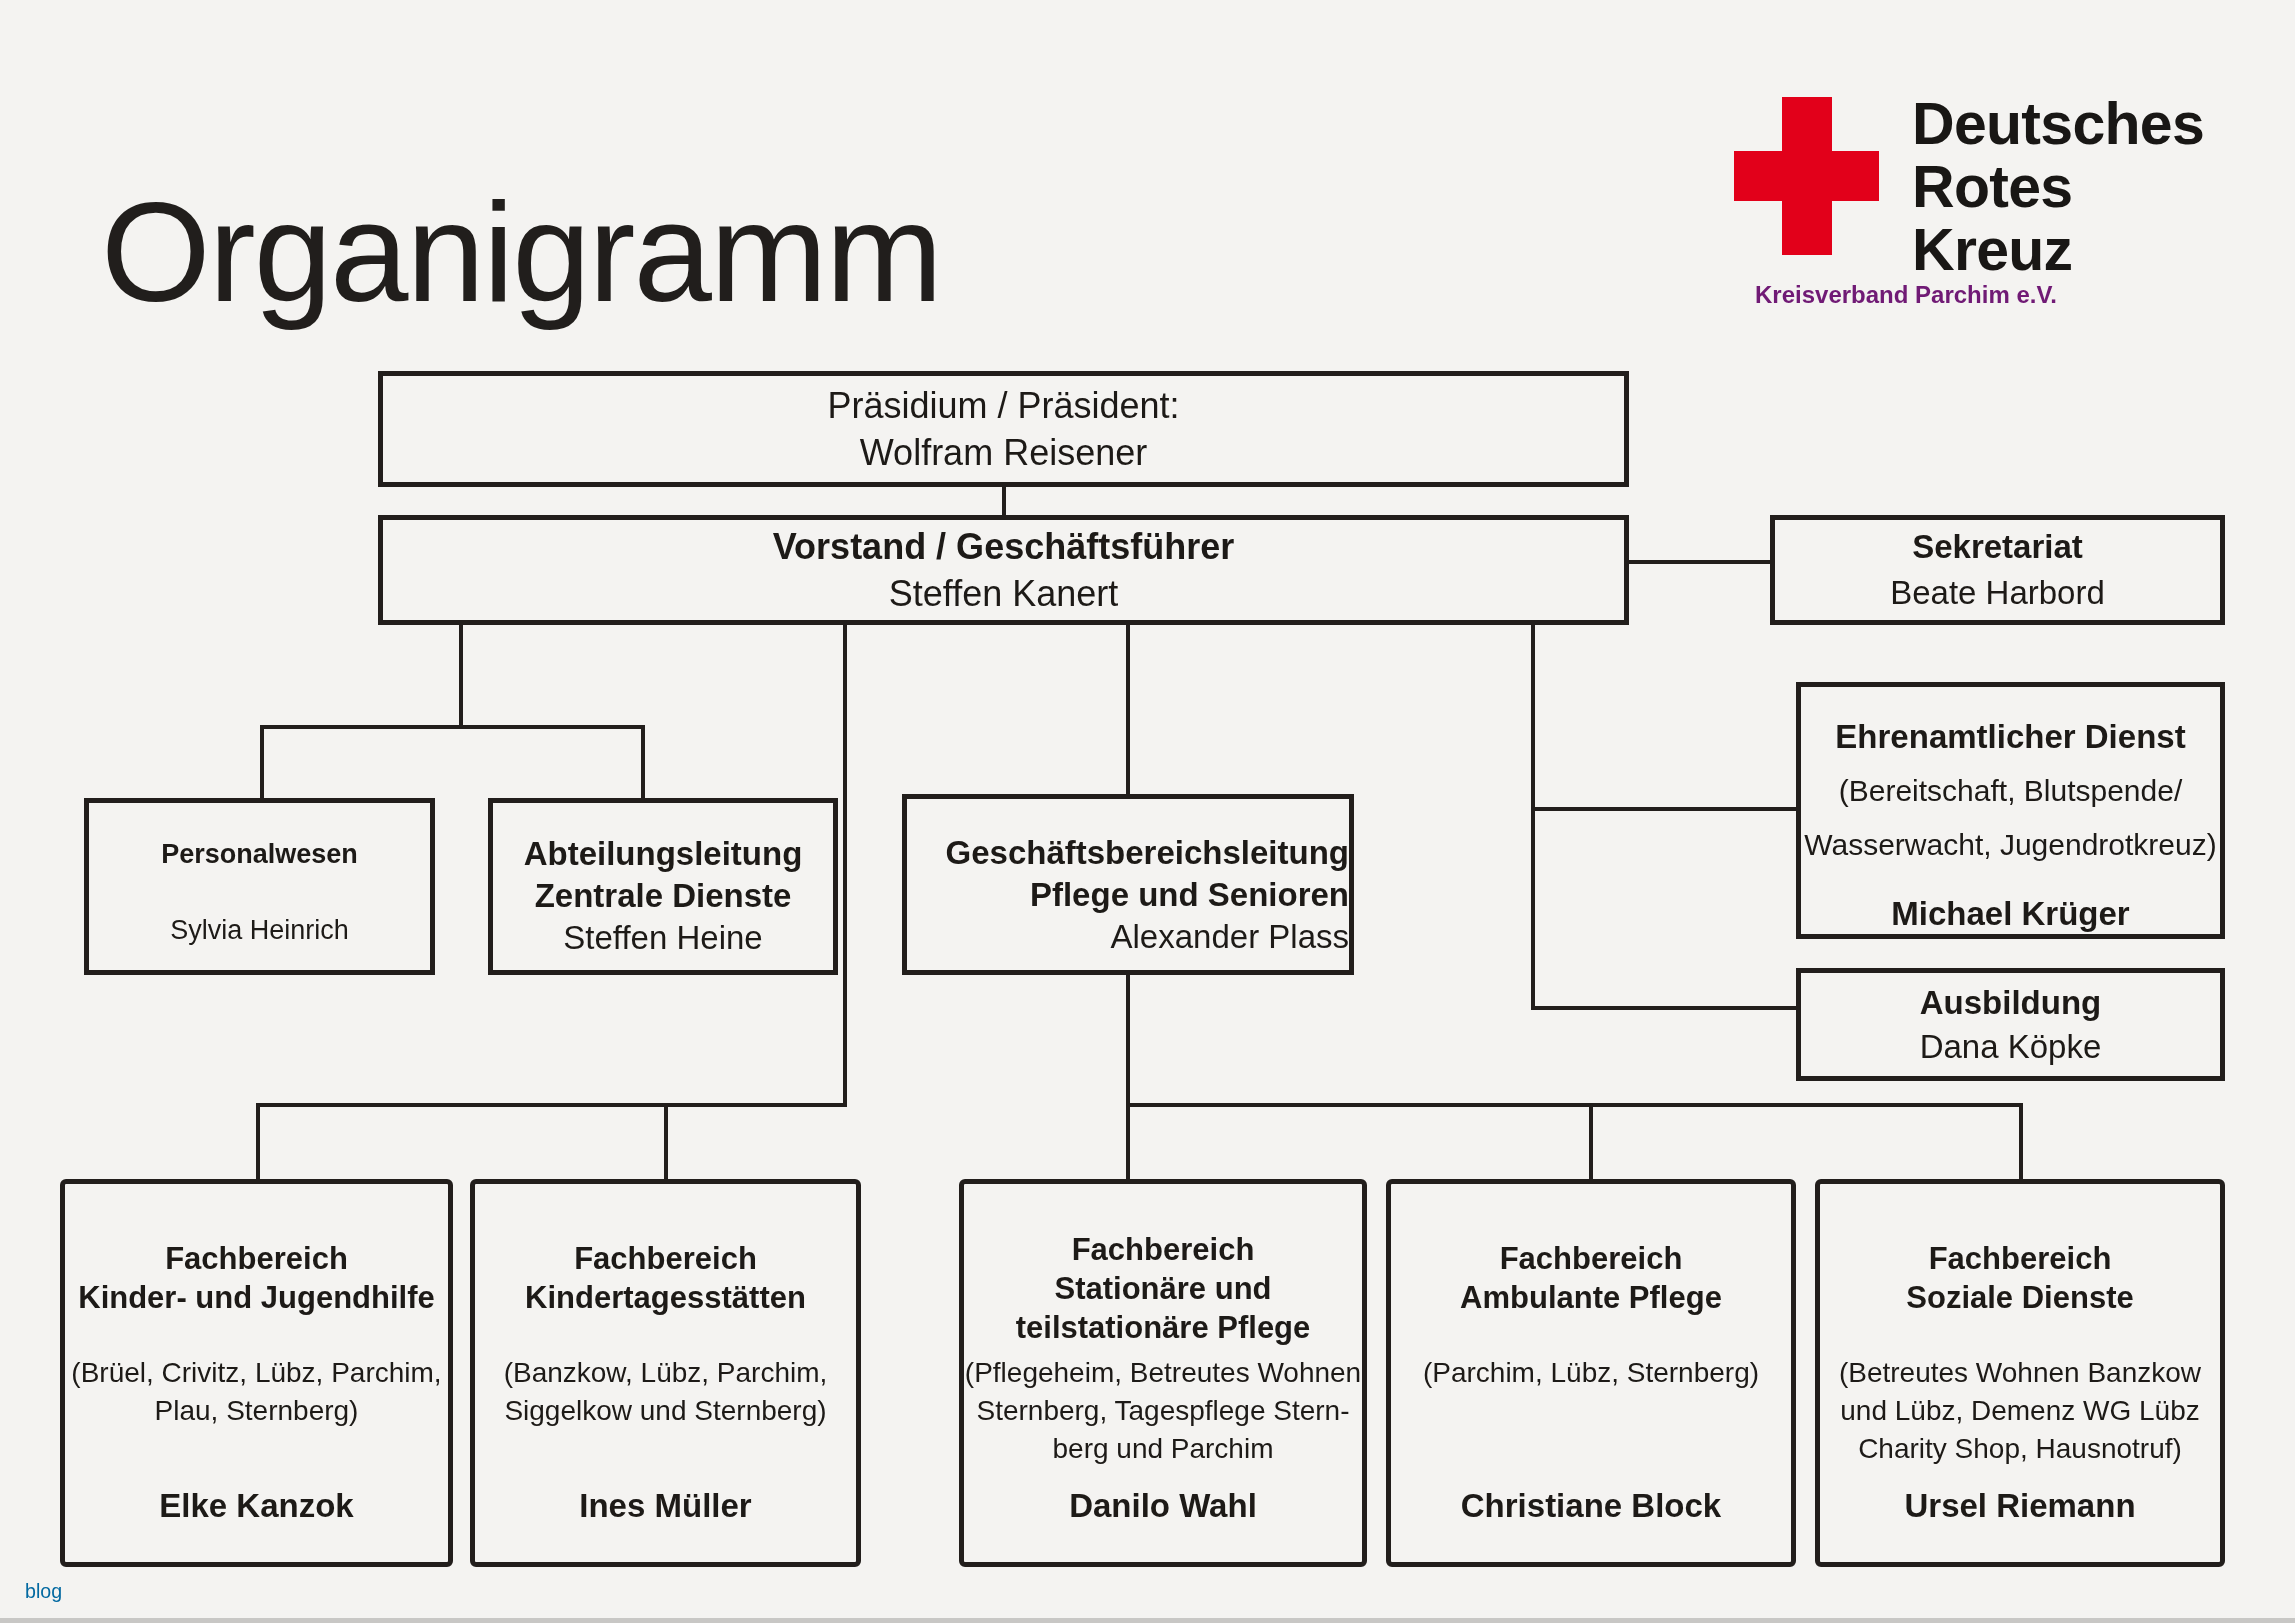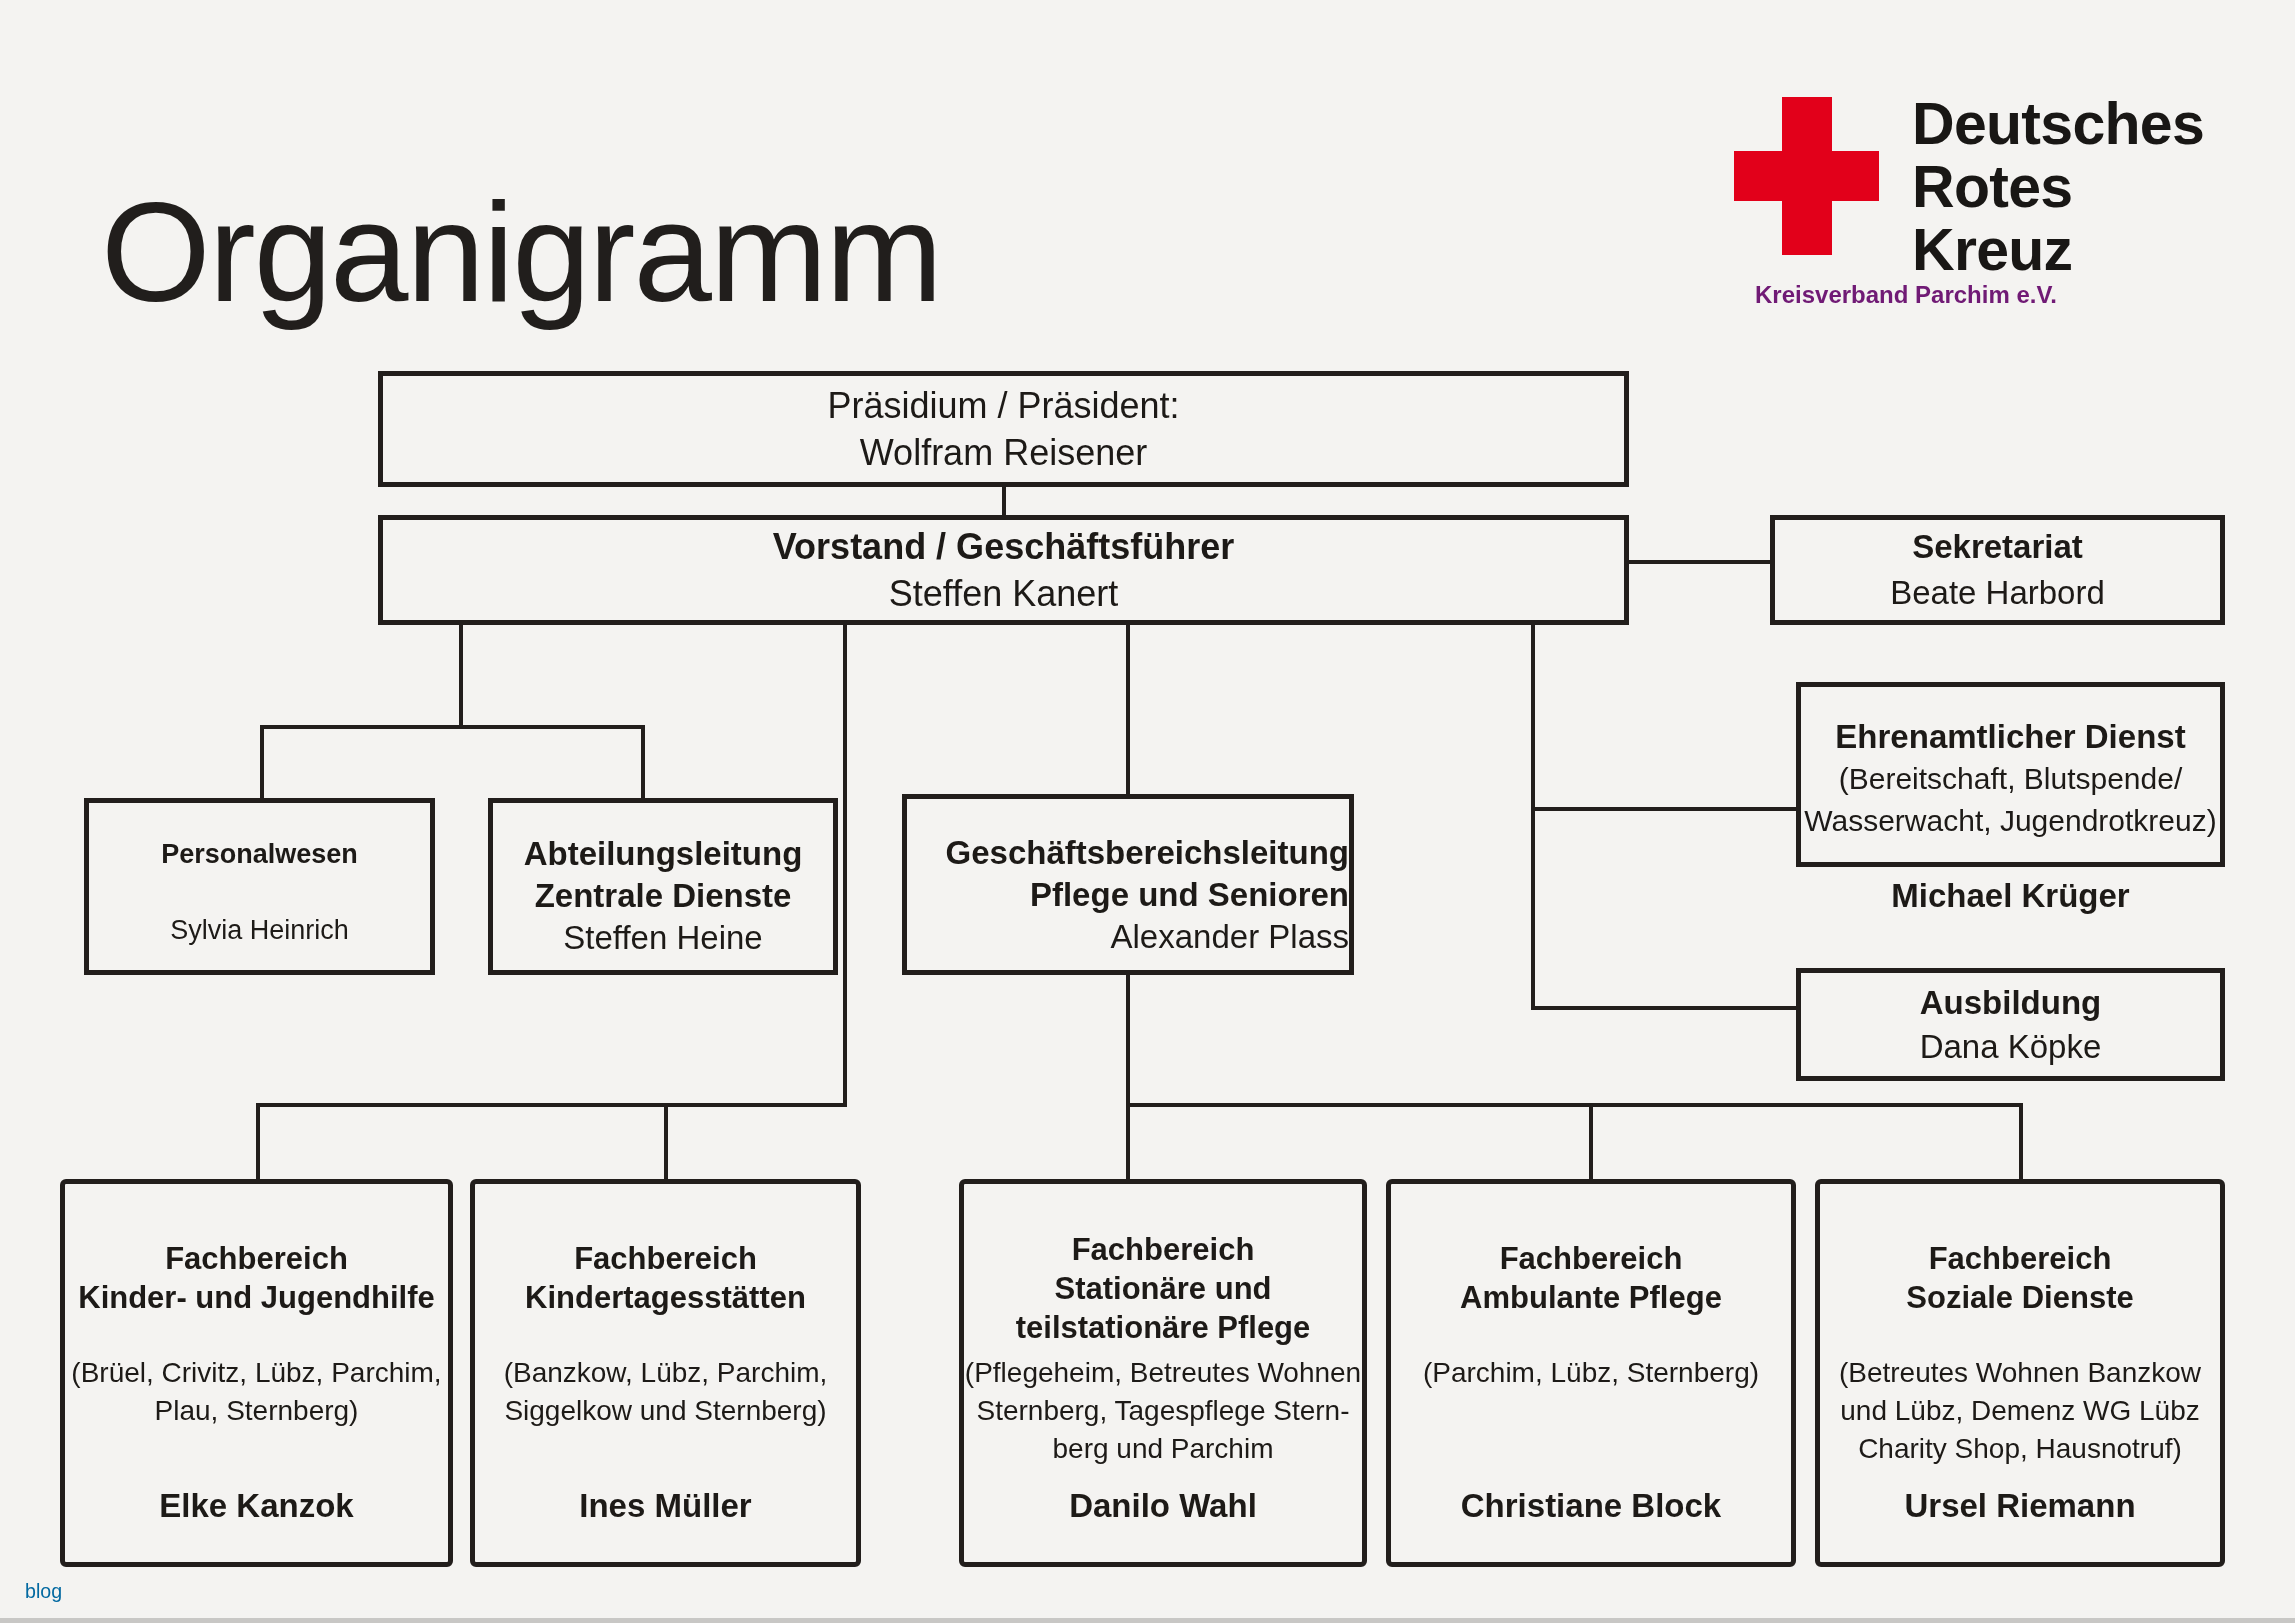--- a/index.html
+++ b/index.html
@@ -38,23 +38,23 @@
   }
   .box .ln{white-space:nowrap;}
   .bold{font-weight:700;}
   #box-praesidium{left:378px;top:371px;width:1251px;height:116px;justify-content:center;font-size:36px;line-height:47px;}
   #box-vorstand  {left:378px;top:515px;width:1251px;height:110px;justify-content:center;font-size:36px;line-height:47px;}
   #box-sekretariat{left:1770px;top:515px;width:455px;height:110px;justify-content:center;font-size:33px;line-height:46px;}
   #box-personalwesen{left:84px;top:798px;width:351px;height:177px;padding-top:30px;font-size:27px;line-height:42px;}
   #box-personalwesen .name{margin-top:34px;}
   #box-zentrale{left:488px;top:798px;width:350px;height:177px;padding-top:30px;font-size:33px;line-height:42px;}
   #box-gbl{left:902px;top:794px;width:452px;height:181px;padding-top:33px;font-size:33px;line-height:42px;align-items:flex-end;}
-  #box-ehrenamt{left:1796px;top:682px;width:429px;height:185px;padding-top:29px;font-size:30px;line-height:42px;}
+  #box-ehrenamt{left:1796px;top:682px;width:429px;height:257px;padding-top:29px;font-size:30px;line-height:42px;gap:12px;}
   #box-ehrenamt .title{font-size:33px;}
-  #box-ehrenamt .name{margin-top:33px;font-size:33px;}
+  #box-ehrenamt .name{margin-top:15px;font-size:33px;}
   #box-ausbildung{left:1796px;top:968px;width:429px;height:113px;justify-content:center;font-size:33px;line-height:44px;}
   .fb{top:1179px;height:388px;padding:55px 5.2px 37px 5.2px;font-size:31px;line-height:39px;border-radius:6px;}
   .fb .desc1{margin-top:37px;}
   .fb .desc{font-size:28px;line-height:38px;font-weight:400;}
   .fb .name{margin-top:auto;font-weight:700;font-size:33px;}
   #box-fb1{left:60px;width:393px;}
   #box-fb2{left:470px;width:391px;}
   #box-fb3{left:959px;width:408px;padding-top:46px;}
   #box-fb3 .desc1{margin-top:6.5px;}
   #box-fb4{left:1386px;width:410px;}

